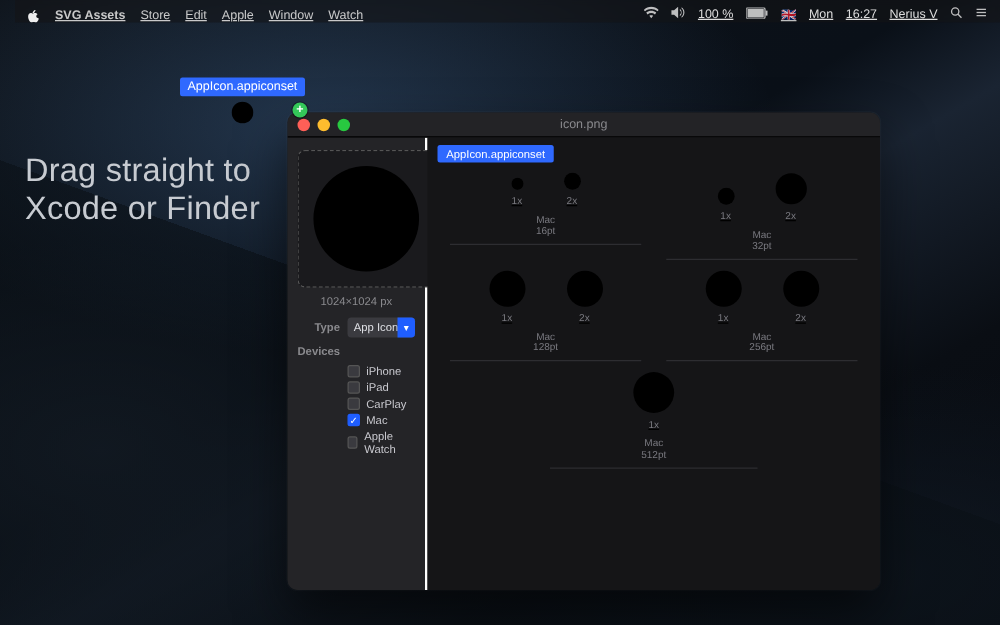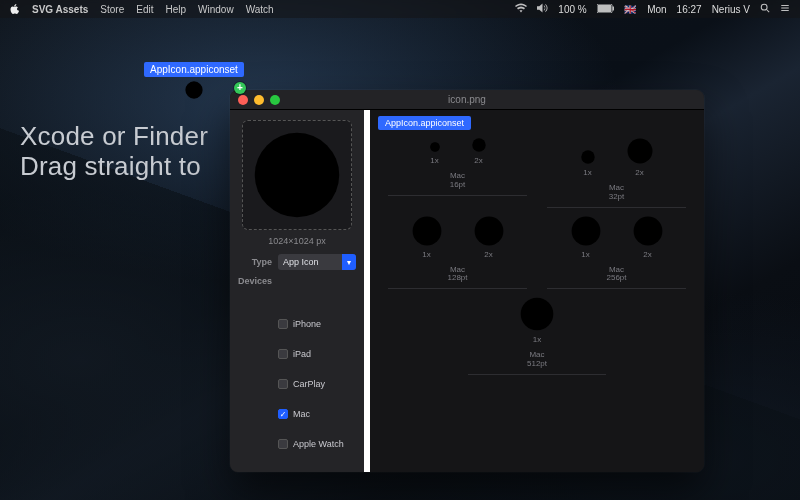--- a/index.html
+++ b/index.html
@@ -15,24 +15,24 @@
     linear-gradient(150deg, #0d1218 0%, #0a1018 45%, #1a2432 55%, #0a0e14 75%, #070a10 100%);
 }
 .wallpaper::after{
   content:""; position:absolute; inset:0;
   background:
     linear-gradient(200deg, rgba(0,0,0,0) 0 53%, rgba(10,16,22,.6) 53% 100%);
 }
 
 
 .menubar {
-  position: absolute; top: 0; left: 0; right: 0; height: 18px;
+  position: absolute; top: 0; left: 12px; right: 0; height: 18px;
   background: rgba(20,20,22,.55); backdrop-filter: blur(2px);
-  display: flex; align-items: center; padding: 0 10px;
-  font-size: 10px; color: #ddd; z-index: 5;
+  display: flex; align-items: flex-end; padding: 0 10px;
+  font-size: 10px; color: #ddd; z-index: 5; text-decoration: underline;
 }
 .menubar .left { display: flex; gap: 12px; align-items: center; }
 .menubar .right { margin-left: auto; display: flex; gap: 10px; align-items: center; }
 .menubar .app-name { font-weight: 600; }
 .apple-icon svg { width: 10px; height: 10px; fill: #eee; display:block; }
 .menubar .mi { opacity:.9 }
 
 
 .headline {
   position: absolute; left: 20px; top: 122px; z-index: 4;
@@ -71,21 +71,21 @@
 }
 .traffic { display:flex; gap:6px; }
 .tl { width:10px; height:10px; border-radius:50%; }
 .tl.r{background:#ff5f57}.tl.y{background:#febc2e}.tl.g{background:#28c840}
 .titlebar .title { position:absolute; left:0; right:0; text-align:center; pointer-events:none }
 
 .body { flex:1; display:flex; }
 
 
 .side {
-  width: 140px; background: #242427; border-right: 6px solid #ffffff;
+  width: 112px; background: #242427; border-right: 2px solid #ffffff;
   display:flex; flex-direction:column; padding: 10px 8px 8px;
   color:#c9c9cf; font-size:9px;
 }
 .preview-well {
   width: 110px; height: 110px; margin: 0 auto 6px; border-radius: 6px;
   border: 1px dashed #555; background: #1a1a1d;
   display:flex; align-items:center; justify-content:center;
 }
 .preview-size { text-align:center; color:#8a8a8e; margin-bottom: 8px; }
 .field-row { display:flex; align-items:center; gap:6px; margin-bottom:6px; }
@@ -94,35 +94,35 @@
   flex:1; height:16px; background:#3a3a3f; border-radius:3px; color:#dfe0e5;
   display:flex; align-items:center; padding:0 5px; font-size:9px;
   position:relative;
 }
 .select .chev {
   position:absolute; right:0; top:0; bottom:0; width:14px;
   background:#1f5eff; border-radius:0 3px 3px 0;
   display:flex; align-items:center; justify-content:center;
 }
 .select .chev::before{content:"▾"; color:#fff; font-size:8px;}
-.dev-list { display:flex; flex-direction:column; gap:20px; margin-left:40px;margin-top:27px; }
+.dev-list { display:flex; flex-direction:column; gap:3px; margin-left:40px; }
 .dev-row { display:flex; align-items:center; gap:5px; }
 .cb { width:10px; height:10px; border-radius:2px; background:#3a3a3f; border:1px solid #555; display:inline-block; position:relative;}
 .cb.checked{ background:#1f5eff; border-color:#1f5eff; }
 .cb.checked::after{content:"✓"; position:absolute; inset:0; color:#fff; font-size:8px; text-align:center; line-height:9px;}
 
 
 .main { flex:1; background:#151517; position:relative; overflow:auto; }
 .file-tab {
   position:absolute; left:8px; top:6px;
   background:#2f69ff; color:#fff; font-size:9px; padding:2px 7px; border-radius:2px;
 }
 .groups { position:absolute; left:0; right:0; top:28px; padding: 0 8px 10px; }
 .size-group { margin-bottom: 8px; }
-.scale-row { display:flex; gap:32px; justify-content:center; align-items:flex-end; padding-bottom:4px;}
+.scale-row { display:flex; gap:32px; justify-content:center; align-items:flex-end; padding-bottom:4px;text-decoration:underline;}
 .cell { display:flex; flex-direction:column; align-items:center; gap:4px; }
 .cell .lbl { font-size:8px; color:#7a7a80; }
 .pt-center { text-align:center; font-size:8px; color:#7a7a80; line-height:1.1; border-bottom:1px solid #2d2d31; padding:3px 0 5px; margin:0 14px 2px;}
 .pt-center .word{display:block}
 .half { display:flex; }
 .half > div { flex:1; }
 .half .pt-center { margin:0 10px; }
 
 
 .ico { display:block; }
@@ -159,21 +159,21 @@
 <div class="menubar">
   <div class="left">
     <span class="apple-icon">
       <svg viewBox="0 0 100 100">
           <path d="M70 52c0-13 10-19 10-19-6-8-15-9-18-9-8-1-15 5-19 5s-10-5-17-5C15 24 5 34 5 54c0 23 17 46 27 46 6 0 9-4 17-4s10 4 17 4c10 0 24-22 24-33-8-4-20-7-20-15zM58 14c4-5 7-12 6-14-6 0-13 4-17 9-4 4-7 11-6 17 7 0 13-4 17-12z"></path>
         </svg>
     </span>
     <span class="mi app-name">SVG Assets</span>
     <span class="mi">Store</span>
     <span class="mi">Edit</span>
-    <span class="mi">Help</span>
+    <span class="mi">Apple</span>
     <span class="mi">Window</span>
     <span class="mi">Watch</span>
   </div>
   <div class="right">
     <span class="sicon">
       <svg width="12" height="10" viewBox="0 0 24 18">
           <path fill="#ddd" d="M12 18l3-4c-2-1-4-1-6 0zM4 9c5-4 11-4 16 0l-2 3c-4-3-8-3-12 0zM0 5C7-2 17-2 24 5l-2 2C16 2 8 2 2 7z"></path>
         </svg>
     </span>
     <span class="sicon">
@@ -203,22 +203,22 @@
       <svg width="10" height="10" viewBox="0 0 24 24">
           <line x1="3" y1="6" x2="21" y2="6" stroke="#ddd" stroke-width="2.5"></line>
           <line x1="3" y1="12" x2="21" y2="12" stroke="#ddd" stroke-width="2.5"></line>
           <line x1="3" y1="18" x2="21" y2="18" stroke="#ddd" stroke-width="2.5"></line>
         </svg>
     </span>
   </div>
 </div>
 
 <div class="headline">
+  <div>Drag straight to</div>
   <div>Xcode or Finder</div>
-  <div>Drag straight to</div>
 </div>
 
 <div class="drag-ghost">
   <div class="drag-label">AppIcon.appiconset</div>
   <span class="s18">
       <svg class="ico drag-icon" viewBox="0 0 100 100">
         <use href="#folder-icon"></use>
       </svg>
     </span>
   <div class="drag-plus"></div>

